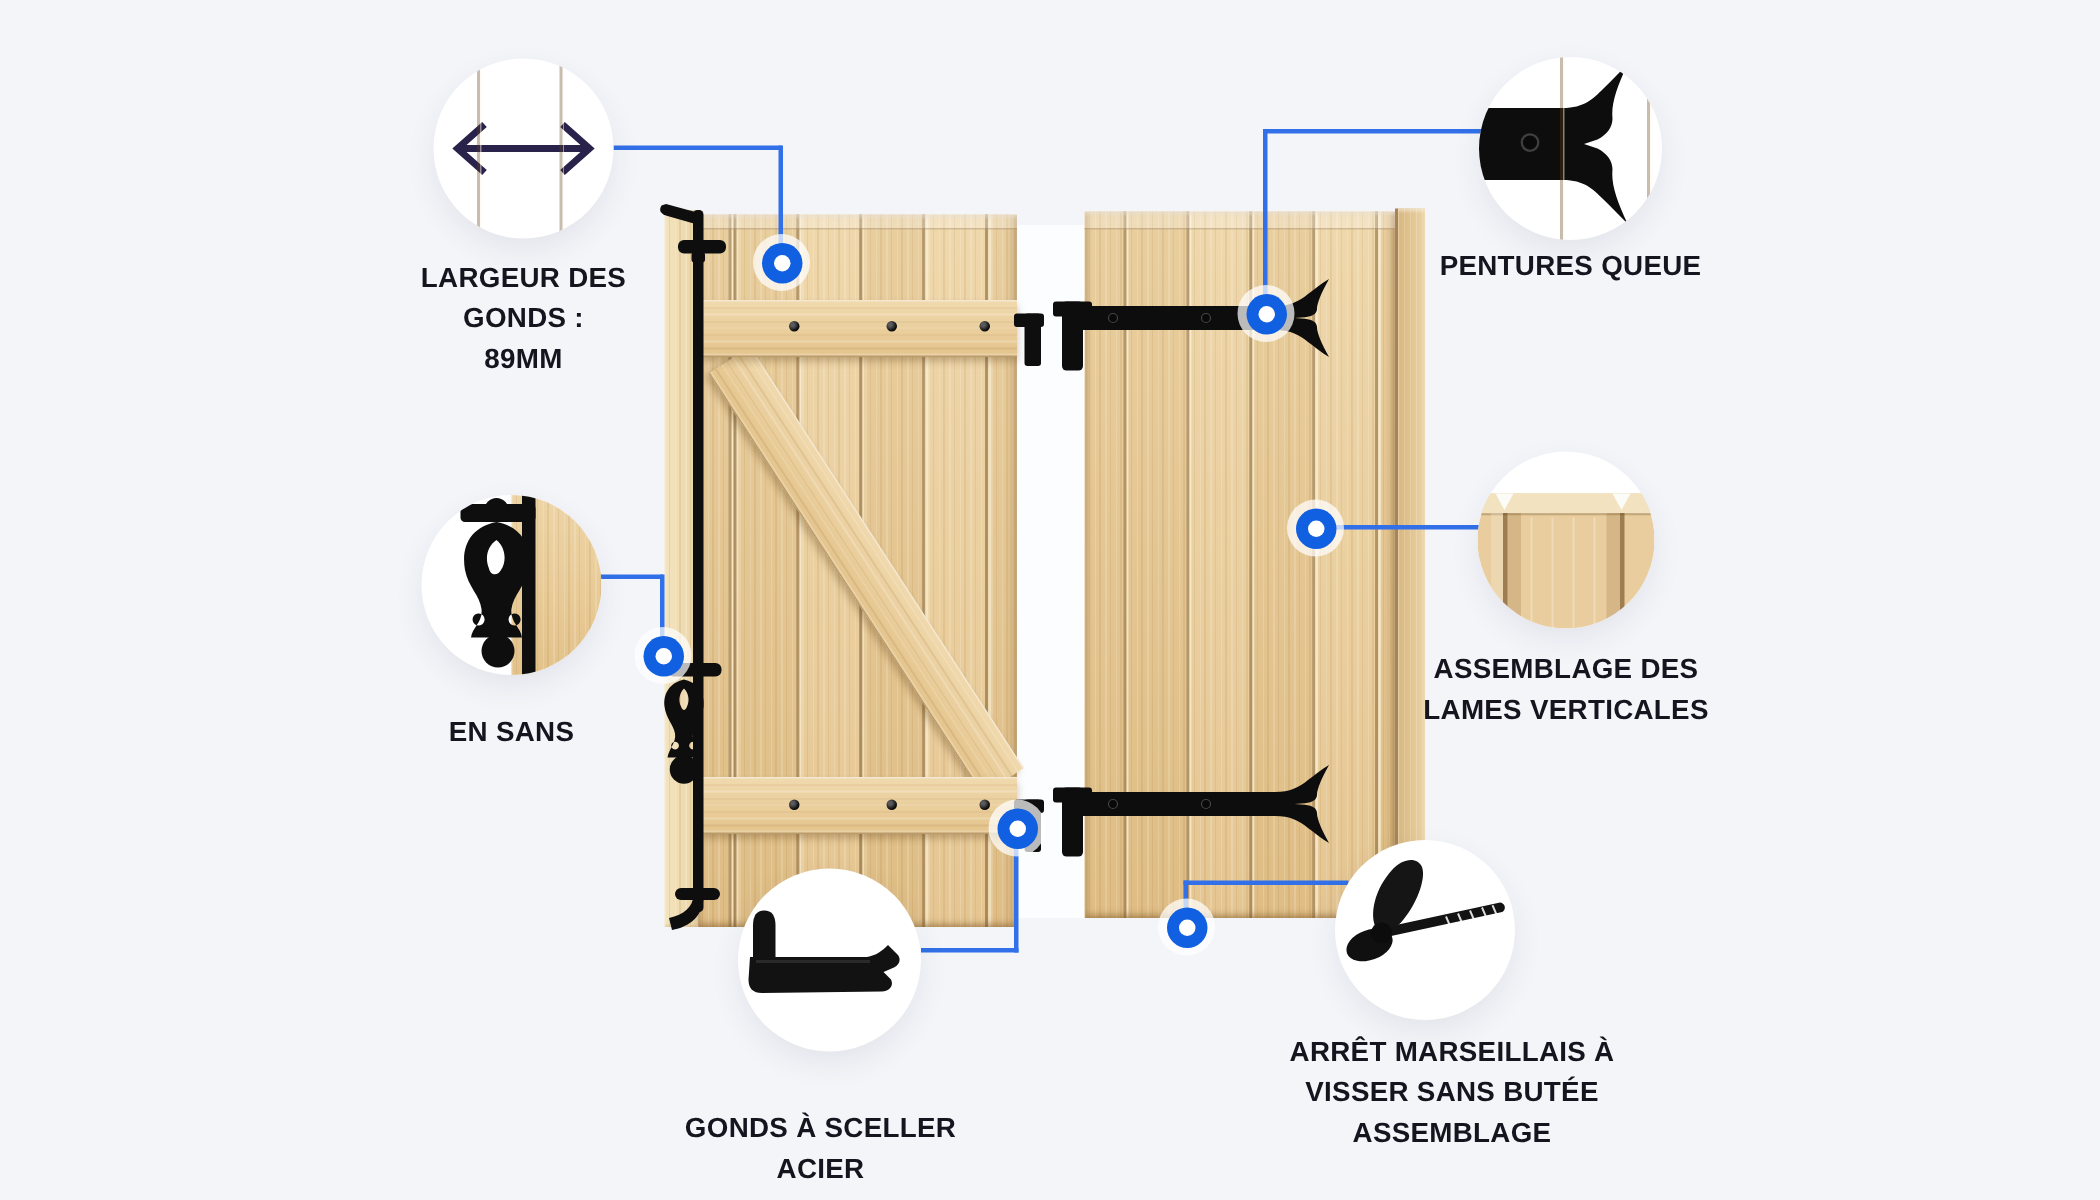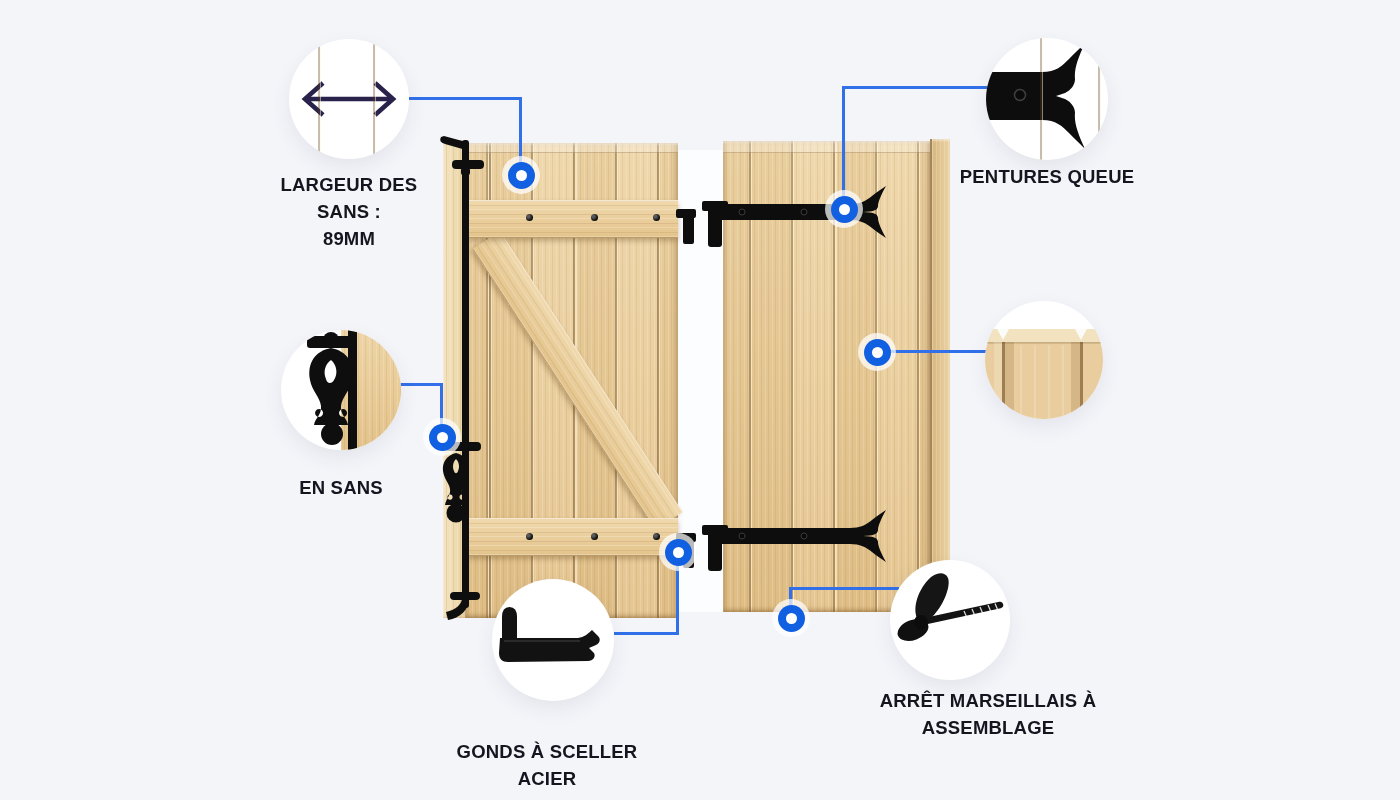--- a/index.html
+++ b/index.html
@@ -267,31 +267,36 @@
       </div>
     </div>
   <div class="marker" style="left:772px;top:599px;">
       <div class="ring">
         <div class="core"></div>
       </div>
     </div>
 
   <div class="label" style="left:239px;top:171px;width:220px;">
     <div>LARGEUR DES</div>
-    <div>SANS :</div>
+    <div>GONDS :</div>
     <div>89MM</div>
   </div>
   <div class="label" style="left:927px;top:163px;width:240px;">
     <div>PENTURES QUEUE</div>
   </div>
   <div class="label" style="left:221px;top:474px;width:240px;">
     <div>EN SANS</div>
+  </div>
+  <div class="label" style="left:919px;top:432px;width:250px;">
+    <div>ASSEMBLAGE DES</div>
+    <div>LAMES VERTICALES</div>
   </div>
   <div class="label" style="left:427px;top:738px;width:240px;">
     <div>GONDS À SCELLER</div>
     <div>ACIER</div>
   </div>
-  <div class="label" style="left:848px;top:687px;width:280px;">
+  <div class="label" style="left:828px;top:687px;width:280px;">
     <div>ARRÊT MARSEILLAIS À</div>
+    <div>VISSER SANS BUTÉE</div>
     <div>ASSEMBLAGE</div>
   </div>
 
 </div>
 
 </body></html>

